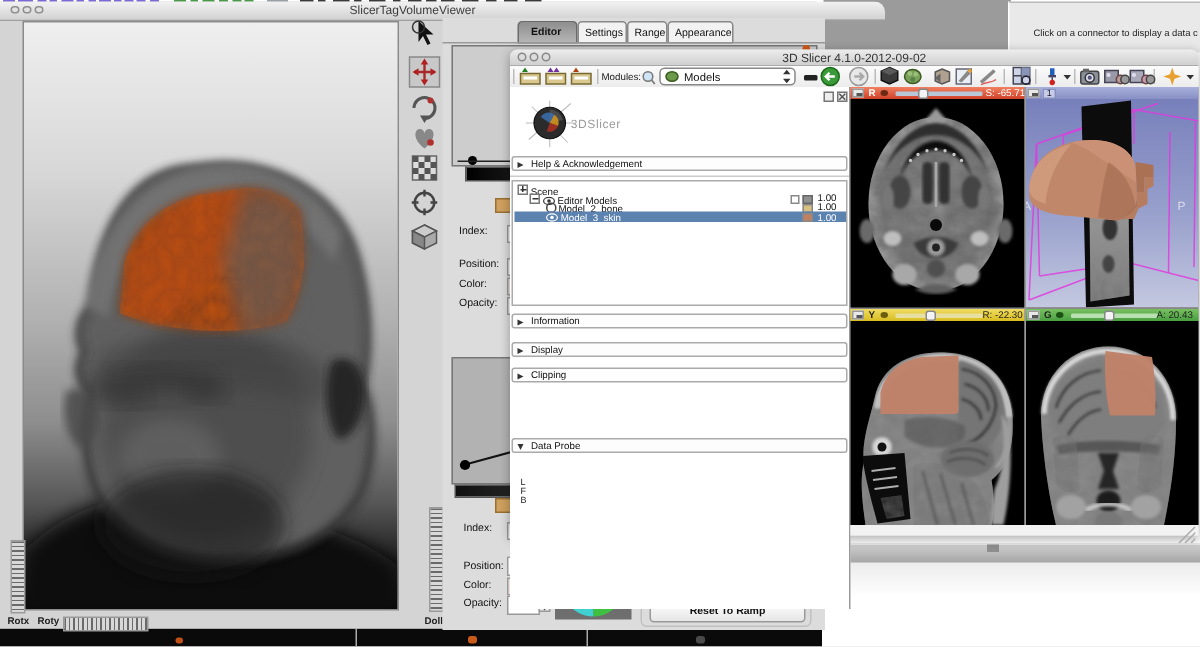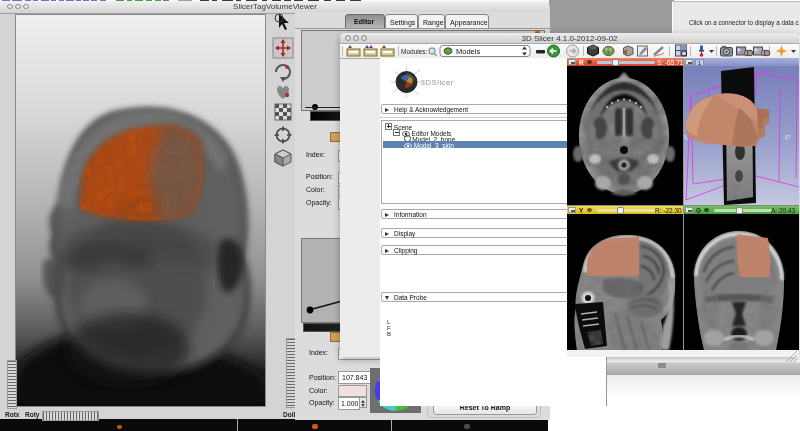--- a/index.html
+++ b/index.html
@@ -60,21 +60,21 @@
   <div class="abs" style="left:464px;top:5px;width:6px;height:5px;background:#4a4a4a;border-radius:2px;"></div>
 </div>
 
 <div class="abs" style="left:549px;top:362px;width:251px;height:13px;background:linear-gradient(#cfcfcf,#a2a2a2);border-top:1px solid #e8e8e8;">
   <div class="abs" style="left:109px;top:0;width:8px;height:5px;background:#8e8e8e;"></div>
 </div>
 <div class="abs" style="left:548px;top:375px;width:252px;height:56px;background:linear-gradient(#ececec,#ffffff 40%);"></div>
 
 <div class="abs" style="left:0;top:1px;width:550px;height:418px;background:#d4d4d4;border-right:1px solid #8f8f8f;box-sizing:border-box;border-top-right-radius:7px;">
 
-  <div class="abs" style="left:0;top:0;width:550px;height:12px;background:linear-gradient(#f2f2f2,#d2d2d2);border-bottom:1px solid #9f9f9f;border-top-right-radius:7px;">
+  <div class="abs" style="left:0;top:0;width:550px;height:12px;background:linear-gradient(#f2f2f2,#d2d2d2);border-bottom:1px solid #9f9f9f;border-top-right-radius:7px;padding-left:40px;">
     <div class="abs" style="left:7px;top:2.5px;width:5.5px;height:5.5px;border-radius:50%;border:1px solid #8f8f8f;background:#e2e2e2;box-sizing:border-box;"></div>
     <div class="abs" style="left:15px;top:2.5px;width:5.5px;height:5.5px;border-radius:50%;border:1px solid #8f8f8f;background:#e2e2e2;box-sizing:border-box;"></div>
     <div class="abs" style="left:23px;top:2.5px;width:5.5px;height:5.5px;border-radius:50%;border:1px solid #8f8f8f;background:#e2e2e2;box-sizing:border-box;"></div>
     <div class="txt" style="left:0;top:1px;width:550px;text-align:center;font-size:8px;color:#3c3c3c;">SlicerTagVolumeViewer</div>
   </div>
 
   <div class="abs" style="left:15px;top:13px;width:251px;height:393px;border:1px solid #8a8a8a;box-sizing:border-box;">
     <svg width="249" height="391" viewBox="0 0 249 391">
       <defs>
         <linearGradient id="vpbg" x1="0" y1="0" x2="0" y2="1">
@@ -411,21 +411,21 @@
           <circle cx="14" cy="9" r="2.8" fill="#999" stroke="#444"></circle>
         </g>
 
       <g transform="translate(435,0)">
           <path d="M6.5,1 L8,5.5 L12.5,7 L8,8.5 L6.5,13 L5,8.5 L0.5,7 L5,5.5 Z" fill="#e8a030"></path>
           <path d="M16,6 L21,6 L18.5,9 Z" fill="#333"></path>
         </g>
     </svg>
   </div>
 
-  <div class="abs" style="left:0;top:25px;width:227px;height:348px;background:#fff;border-right:1px solid #999;box-sizing:border-box;margin-left:40px;">
+  <div class="abs" style="left:0;top:25px;width:227px;height:348px;background:#fff;border-right:1px solid #999;box-sizing:border-box;">
 
     <div class="abs" style="left:209px;top:3px;width:7px;height:7px;border:1px solid #777;background:#eee;box-sizing:border-box;"></div>
     <div class="abs" style="left:218px;top:3px;width:7px;height:7px;border:1px solid #777;background:#eee;box-sizing:border-box;">
         <svg width="5" height="5" style="position:absolute;left:0;top:0;">
           <line x1="0.5" y1="0.5" x2="4.5" y2="4.5" stroke="#555"></line>
           <line x1="4.5" y1="0.5" x2="0.5" y2="4.5" stroke="#555"></line>
         </svg>
       </div>
 
     <svg class="abs" style="left:3px;top:9px;" width="75" height="34" viewBox="0 0 60 34">

